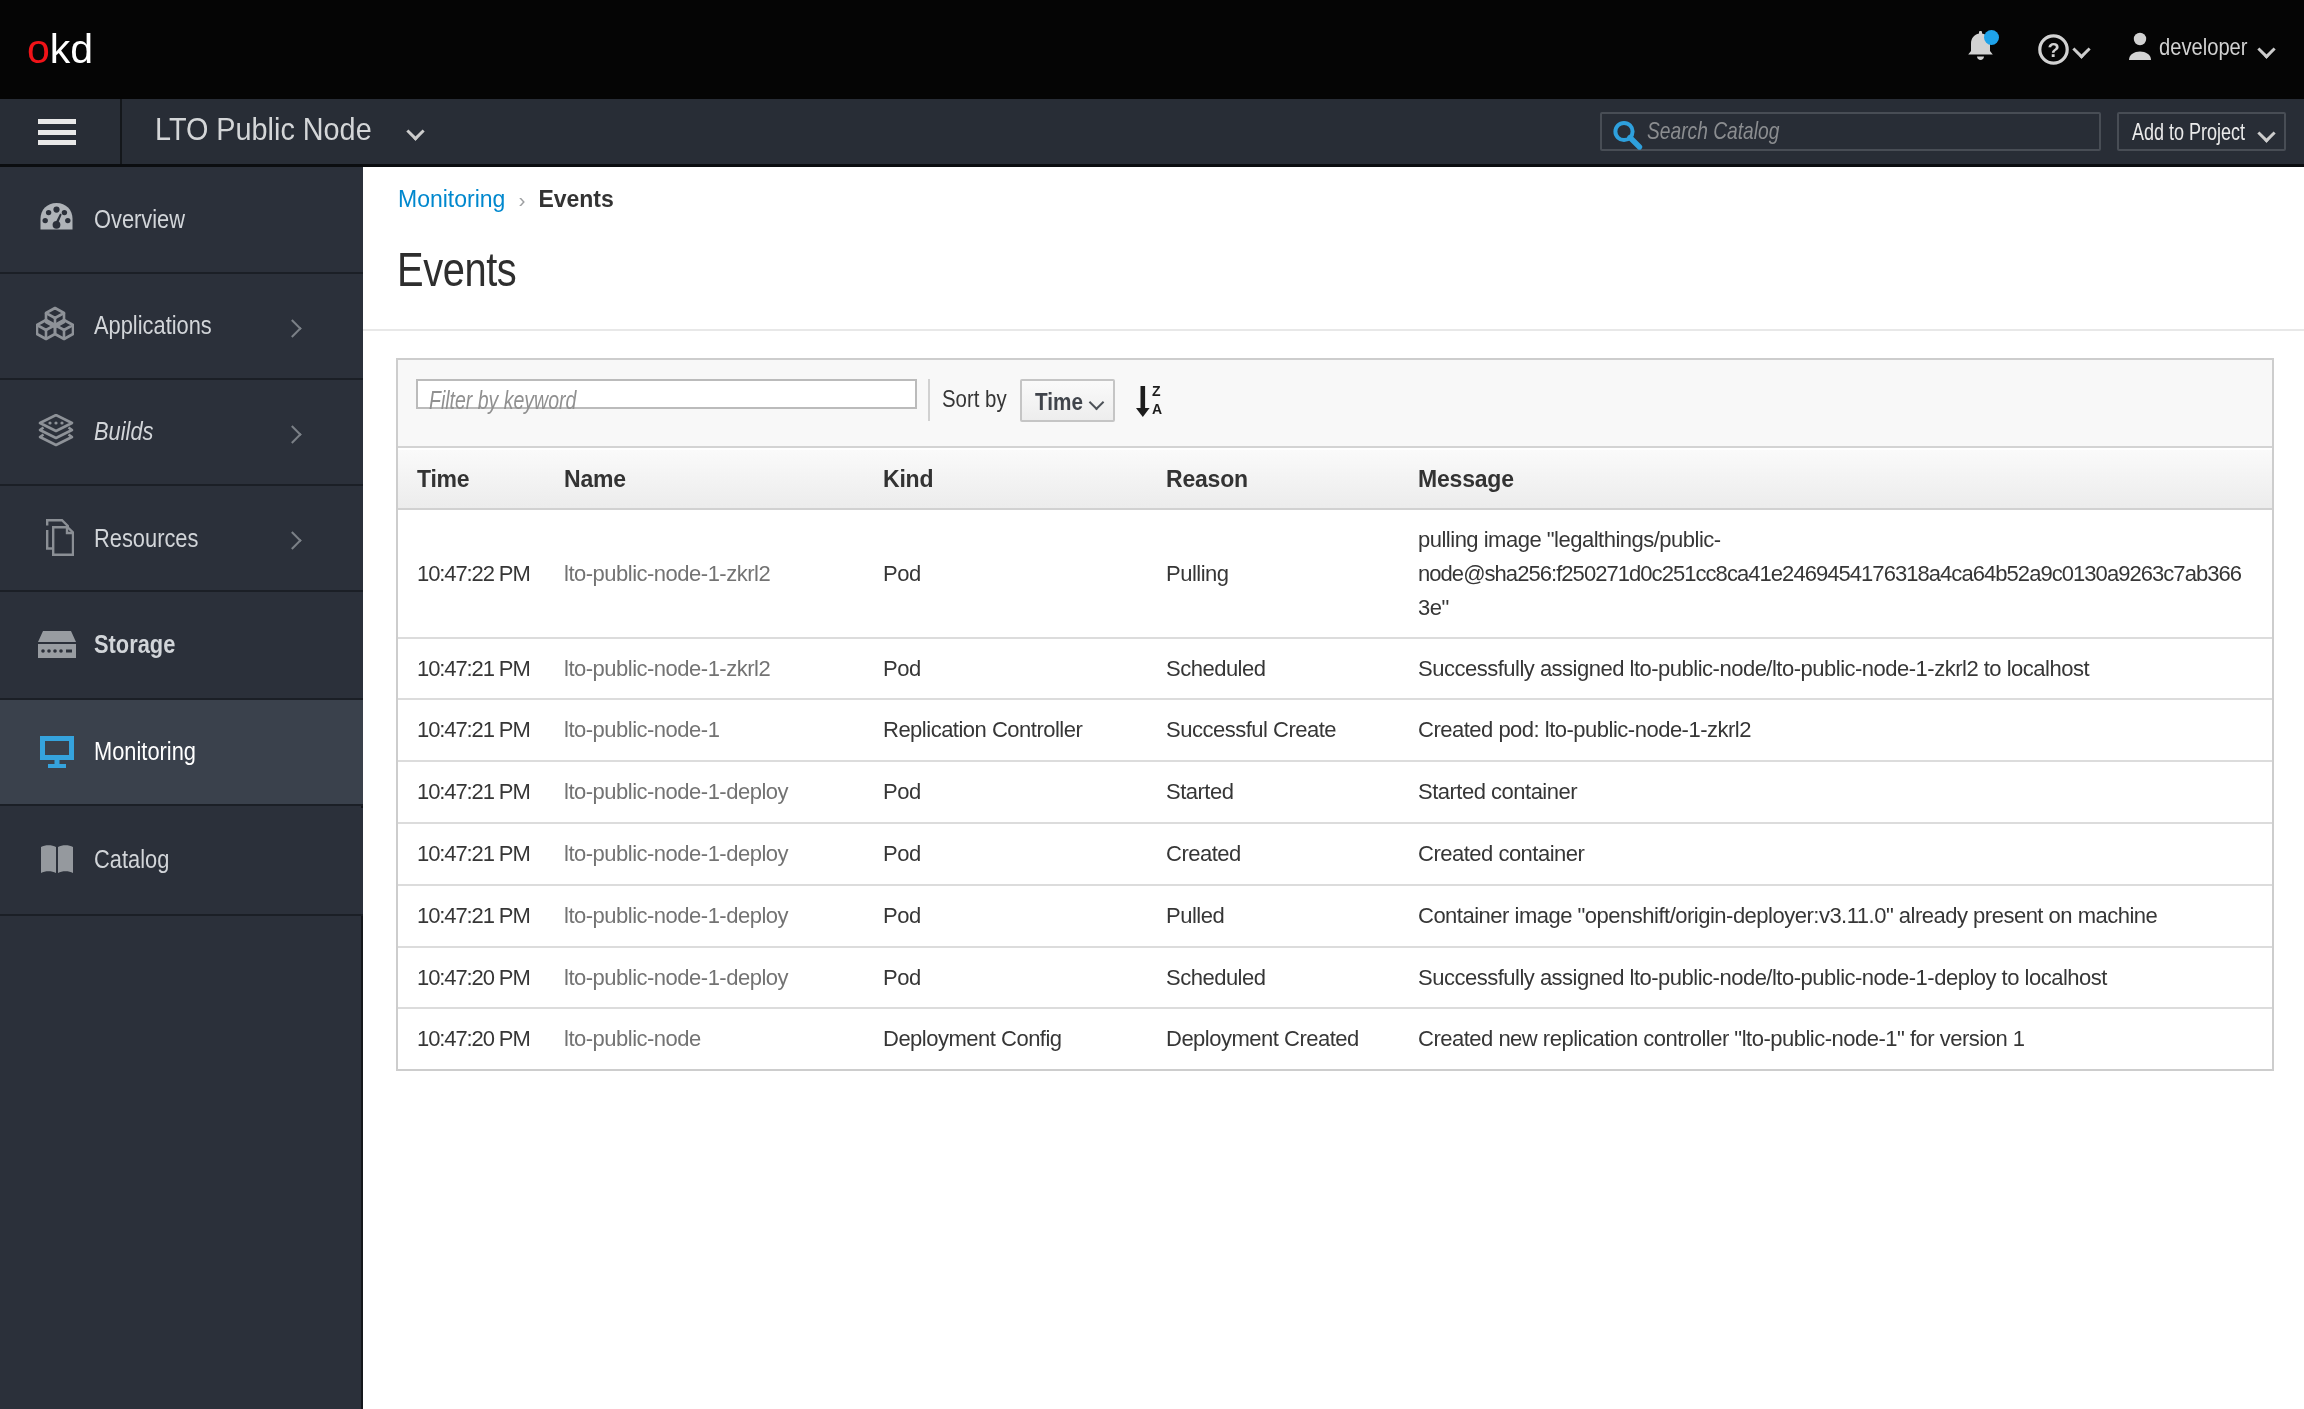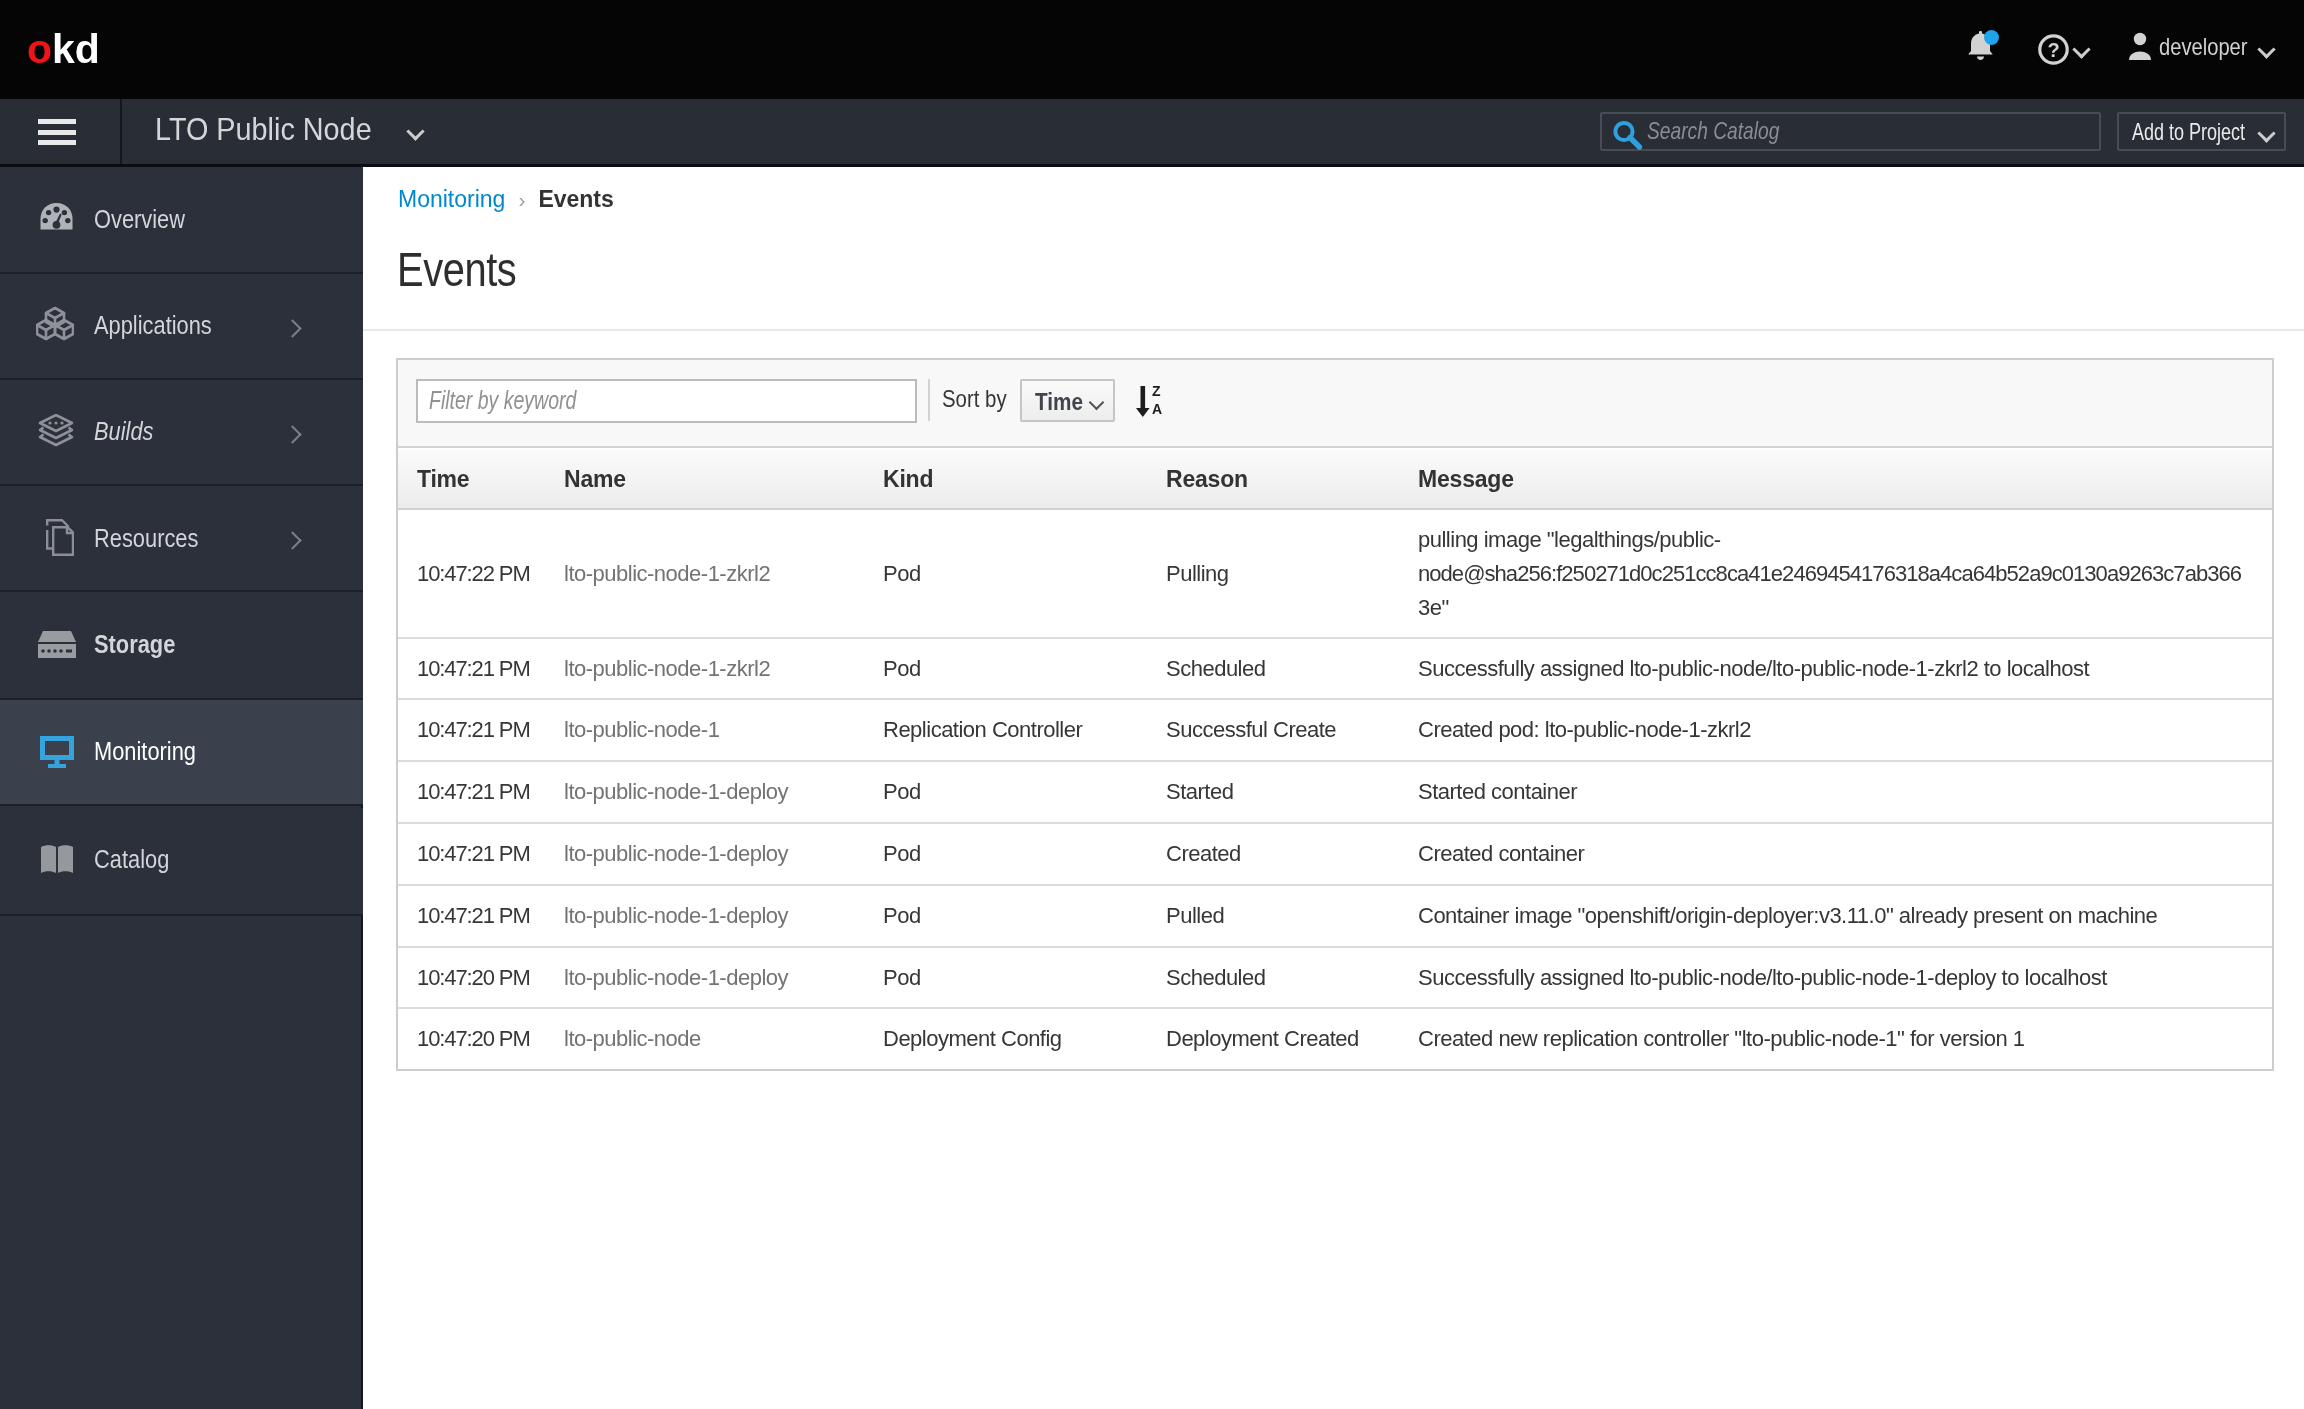--- a/index.html
+++ b/index.html
@@ -2,21 +2,21 @@
 <html><head>
 <meta charset="utf-8">
 <style>
 * { margin:0; padding:0; box-sizing:border-box; }
 html,body { width:2304px; height:1409px; overflow:hidden; }
 body { font-family:"Liberation Sans", sans-serif; background:#fff; position:relative; }
 .abs { position:absolute; }
 
 
 #topbar { position:absolute; left:0; top:0; width:2304px; height:99px; background:#050505; }
-#logo { position:absolute; left:27px; top:26px; font-size:41px; font-weight:bold; color:#fff; letter-spacing:0px; }
+#logo { position:absolute; left:27px; top:26px; font-size:41px; font-weight:normal; color:#fff; letter-spacing:0px; }
 #logo .o { color:#f01318; }
 .tb-ic { position:absolute; }
 #devtext { position:absolute; left:2159px; top:33px; font-size:24px; color:#d2d2d2; transform:scaleX(0.84); transform-origin:0 0; }
 
 
 .chev { position:absolute; width:16px; height:16px; }
 .chev:before { content:""; position:absolute; left:1px; top:2px; width:10px; height:10px; border-right:3px solid #ccc; border-bottom:3px solid #ccc; transform:rotate(45deg); }
 
 
 #projbar { position:absolute; left:0; top:99px; width:2304px; height:68px; background:#282d36; border-bottom:3px solid #0b0d10; }
@@ -42,21 +42,21 @@
 #main { position:absolute; left:363px; top:167px; width:1941px; height:1242px; background:#fff; }
 #crumb { position:absolute; left:35px; top:19px; font-size:23px; }
 #crumb a { color:#0088ce; text-decoration:none; }
 #crumb .sep { color:#9d9fa1; padding:0 13px; font-size:21px; }
 #crumb b { color:#333; font-weight:bold; }
 #h1 { position:absolute; left:34px; top:75px; font-size:48px; color:#2e2e2e; letter-spacing:-0.5px; transform:scaleX(0.83); transform-origin:0 0; }
 #hr { position:absolute; left:0px; top:162px; width:1941px; height:2px; background:#e8e8e8; }
 
 #panel { position:absolute; left:33px; top:191px; width:1878px; height:713px; border:2px solid #cdcdcd; background:#fff; }
 #toolbar { position:absolute; left:0; top:0; width:1874px; height:88px; background:#f8f8f8; border-bottom:2px solid #d3d3d3; }
-#filter { position:absolute; left:18px; top:19px; width:501px; height:44px; background:#fff; border:2px solid #bbb;padding-left:32px; }
+#filter { position:absolute; left:18px; top:19px; width:501px; height:30px; background:#fff; border:2px solid #bbb;padding-left:32px; }
 #filter .ph { position:absolute; left:11px; top:4px; font-style:italic; font-size:26px; color:#909090; transform:scaleX(0.75); transform-origin:0 0; }
 #tdiv { position:absolute; left:530px; top:19px; width:2px; height:42px; background:#d1d1d1; }
 #sortby { position:absolute; left:544px; top:25px; font-size:24px; color:#363636; transform:scaleX(0.85); transform-origin:0 0; }
 #timebtn { position:absolute; left:622px; top:19px; width:95px; height:43px; border:2px solid #c5c5c5; background:linear-gradient(to bottom,#fafafa 0%,#ededed 100%); border-radius:2px; font-size:23px; font-weight:bold; color:#40444b; }
 #timebtn span { position:absolute; left:13px; top:8px; transform:scaleX(0.9); transform-origin:0 0; }
 #timebtn .chev:before { border-color:#4d5258; width:9px; height:9px; border-right-width:2.6px; border-bottom-width:2.6px; }
 #sorticon { position:absolute; left:737px; top:24px; }
 
 table { position:absolute; left:0; top:90px; border-collapse:collapse; table-layout:fixed; width:1874px; }
 th { text-align:left; font-size:23px; color:#333; padding:0 0 0 19px; font-weight:bold; height:59px; background:linear-gradient(to bottom,#fafafa 0%,#ececec 100%); border-bottom:2px solid #d1d1d1; letter-spacing:-0.2px; }

